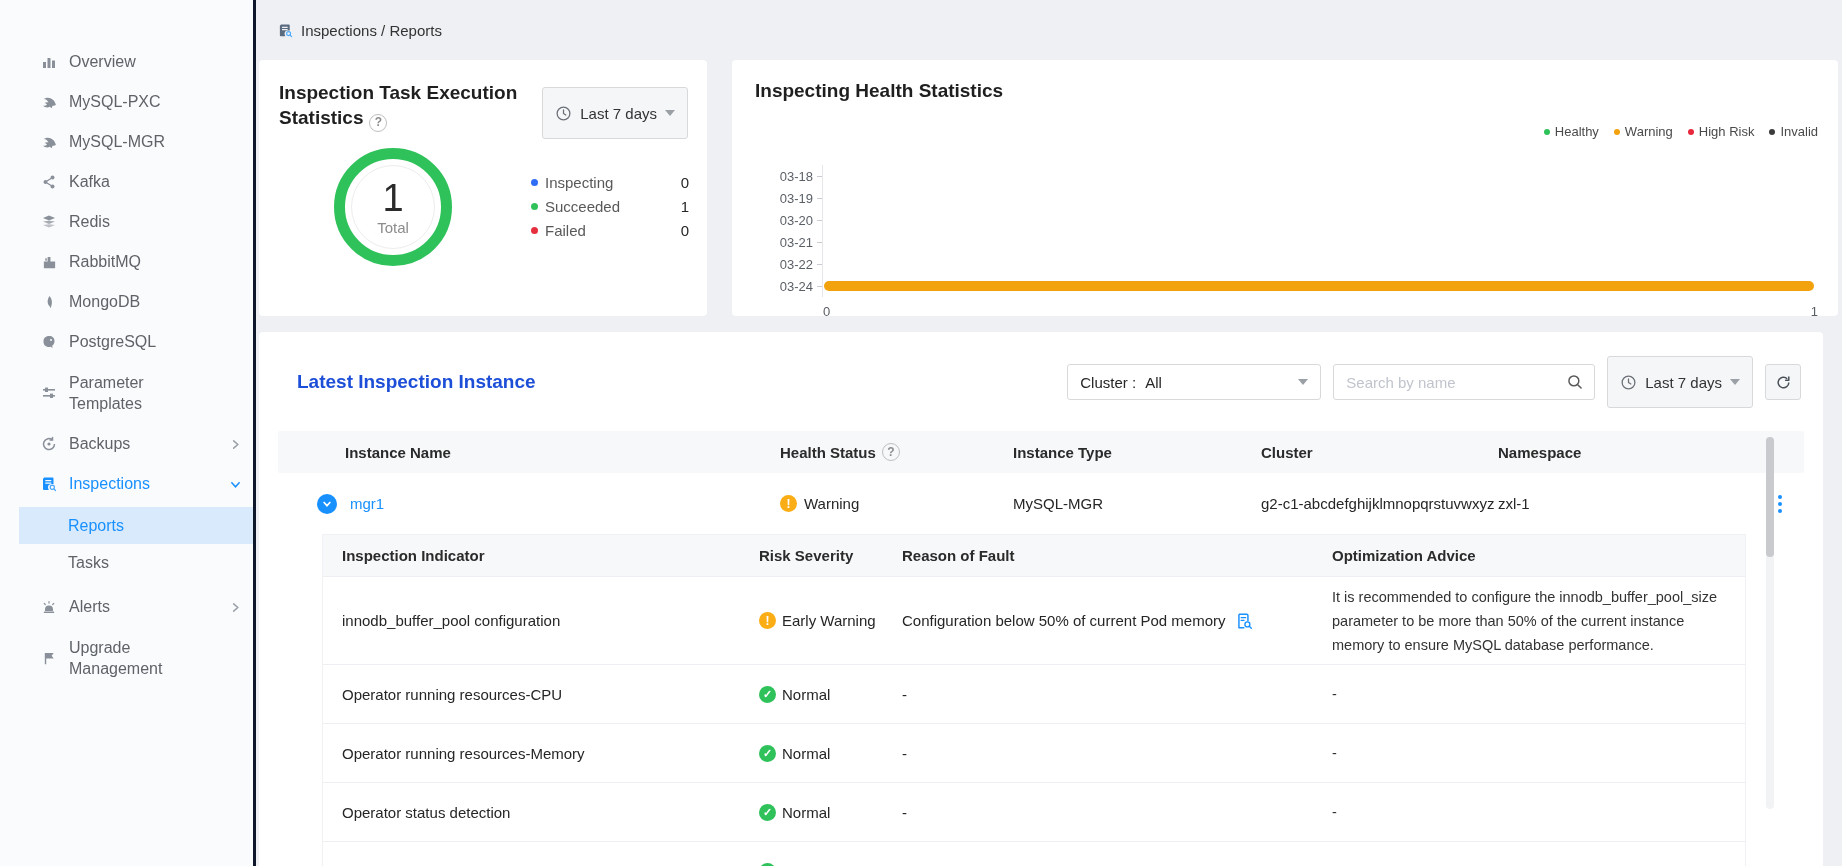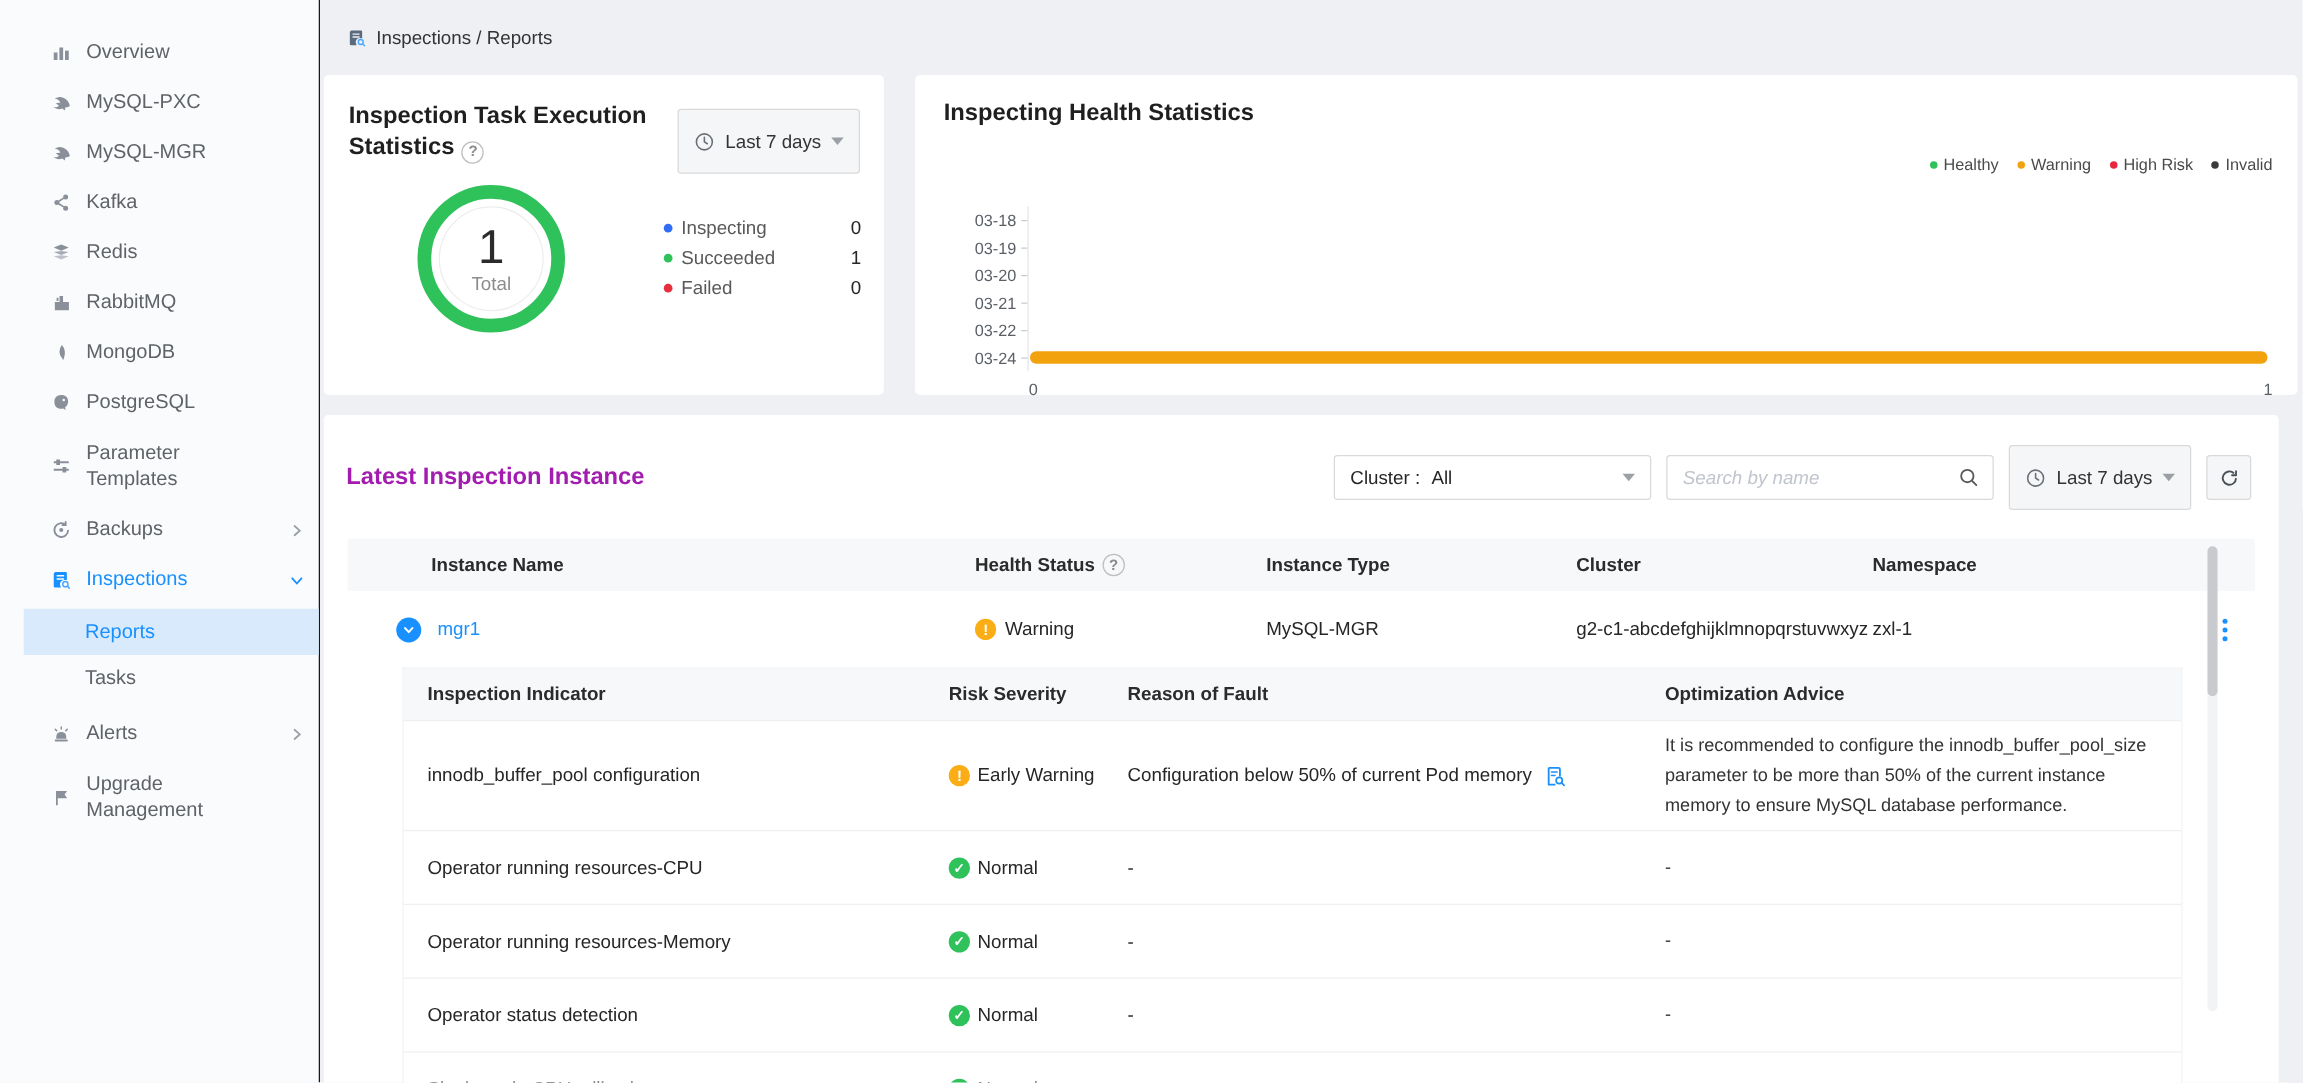--- a/index.html
+++ b/index.html
@@ -1,20 +1,20 @@
 <!DOCTYPE html>
 <html><head>
 <meta charset="utf-8">
 <style>
   * { box-sizing: border-box; margin: 0; padding: 0; }
   html,body { width:1842px; height:866px; overflow:hidden; }
   body { font-family:"Liberation Sans", sans-serif; background:#eef0f3; color:#262626; display:flex; }
 
   
-  .sidebar { width:256px; height:866px; background:#fafbfd; border-right:1px solid #0f172a; padding-top:22px; flex:0 0 256px; }
+  .sidebar { width:256px; height:866px; background:#fafbfd; border-right:3px solid #0f172a; padding-top:42px; flex:0 0 256px; }
   .nav-item { display:flex; align-items:center; height:40px; padding:0 12px 0 40px; color:#5f6368; font-size:16px; cursor:pointer; }
   .nav-item .nav-icon { width:18px; height:18px; margin-right:11px; color:#8a9099; flex:0 0 18px; display:flex; align-items:center; justify-content:center; }
   .nav-item.two-line { height:62px; }
   .nav-item.two-line .nav-label { line-height:21px; width:110px; }
   .nav-chevron { margin-left:auto; color:#9aa0a6; display:flex; }
   .nav-item.active-parent { color:#1890ff; }
   .nav-item.active-parent .nav-icon { color:#1890ff; }
   .nav-item.active-parent .nav-chevron { color:#1890ff; }
   .nav-sub { display:flex; align-items:center; height:37px; padding-left:68px; font-size:16px; color:#5f6368; cursor:pointer; }
   .nav-sub.selected { background:#d9eafc; color:#1890ff; margin-left:19px; padding-left:49px; }
@@ -56,27 +56,27 @@
   .hc-row { display:flex; align-items:center; height:22px; }
   .hc-lab { width:62px; text-align:right; font-size:13px; color:#5a5f66; padding-right:4px; }
   .hc-tick { width:5px; height:1px; background:#c9ccd1; }
   .hc-plot { flex:1; height:100%; position:relative; border-left:1px solid #e4e6ea; }
   .hc-bar { position:absolute; left:1px; top:50%; transform:translateY(-50%); height:10px; width:99.5%; background:#f2a20d; border-radius:5px; }
   .hc-x { display:flex; justify-content:space-between; margin-left:68px; font-size:13px; color:#5a5f66; padding-top:7px; }
 
   
   .card-main { width:1564px; height:560px; margin-top:16px; padding-top:24px; overflow:hidden; position:relative; }
   .cm-head { display:flex; align-items:center; padding:0 22px 0 18px; }
-  .cm-title { font-size:19px; font-weight:700; color:#a21caf; }
+  .cm-title { font-size:19px; font-weight:700; color:#1d4ed8;margin-left:20px; }
   .filters { margin-left:auto; display:flex; gap:12px; align-items:center; }
   .sel-cluster { width:254px; height:36px; background:#fff; border:1px solid #d9d9d9; border-radius:3px; display:flex; align-items:center; padding:0 12px; font-size:15px; color:#262626; cursor:pointer; }
   .sel-cluster .caret { margin-left:auto; }
   .sel-cluster .cl-val { margin-left:9px; }
   .search-box { width:262px; height:36px; background:#fff; border:1px solid #d9d9d9; border-radius:3px; display:flex; align-items:center; padding:0 10px 0 12px; }
-  .search-box input { border:none; outline:none; flex:1; font-size:15px; color:#a16207; font-family:"Liberation Sans",sans-serif; background:transparent;font-style:italic; }
+  .search-box input { border:none; outline:none; flex:1; font-size:15px; color:#a16207; font-family:"Liberation Sans",sans-serif; background:transparent; }
   .search-box input::placeholder { color:#c0c4cc; }
   .range-btn2 { position:static; }
   .refresh-btn { width:36px; height:36px; border:1px solid #d9d9d9; border-radius:3px; background:#f5f6f8; display:flex; align-items:center; justify-content:center; cursor:pointer; }
 
   
   .tbl { margin:23px 19px 0 19px; position:relative; }
   .tbl-grid { display:grid; grid-template-columns:502px 233px 248px 237px 220px 1fr; align-items:center; }
   .tbl-head { background:#f7f8fa; height:42px; font-size:15px; font-weight:700; color:#2b2b2b; border-radius:2px; }
   .tbl-head .cell1 { padding-left:67px; display:flex; align-items:center; }
   .tbl-row { height:61px; background:#fff; font-size:15px; }

